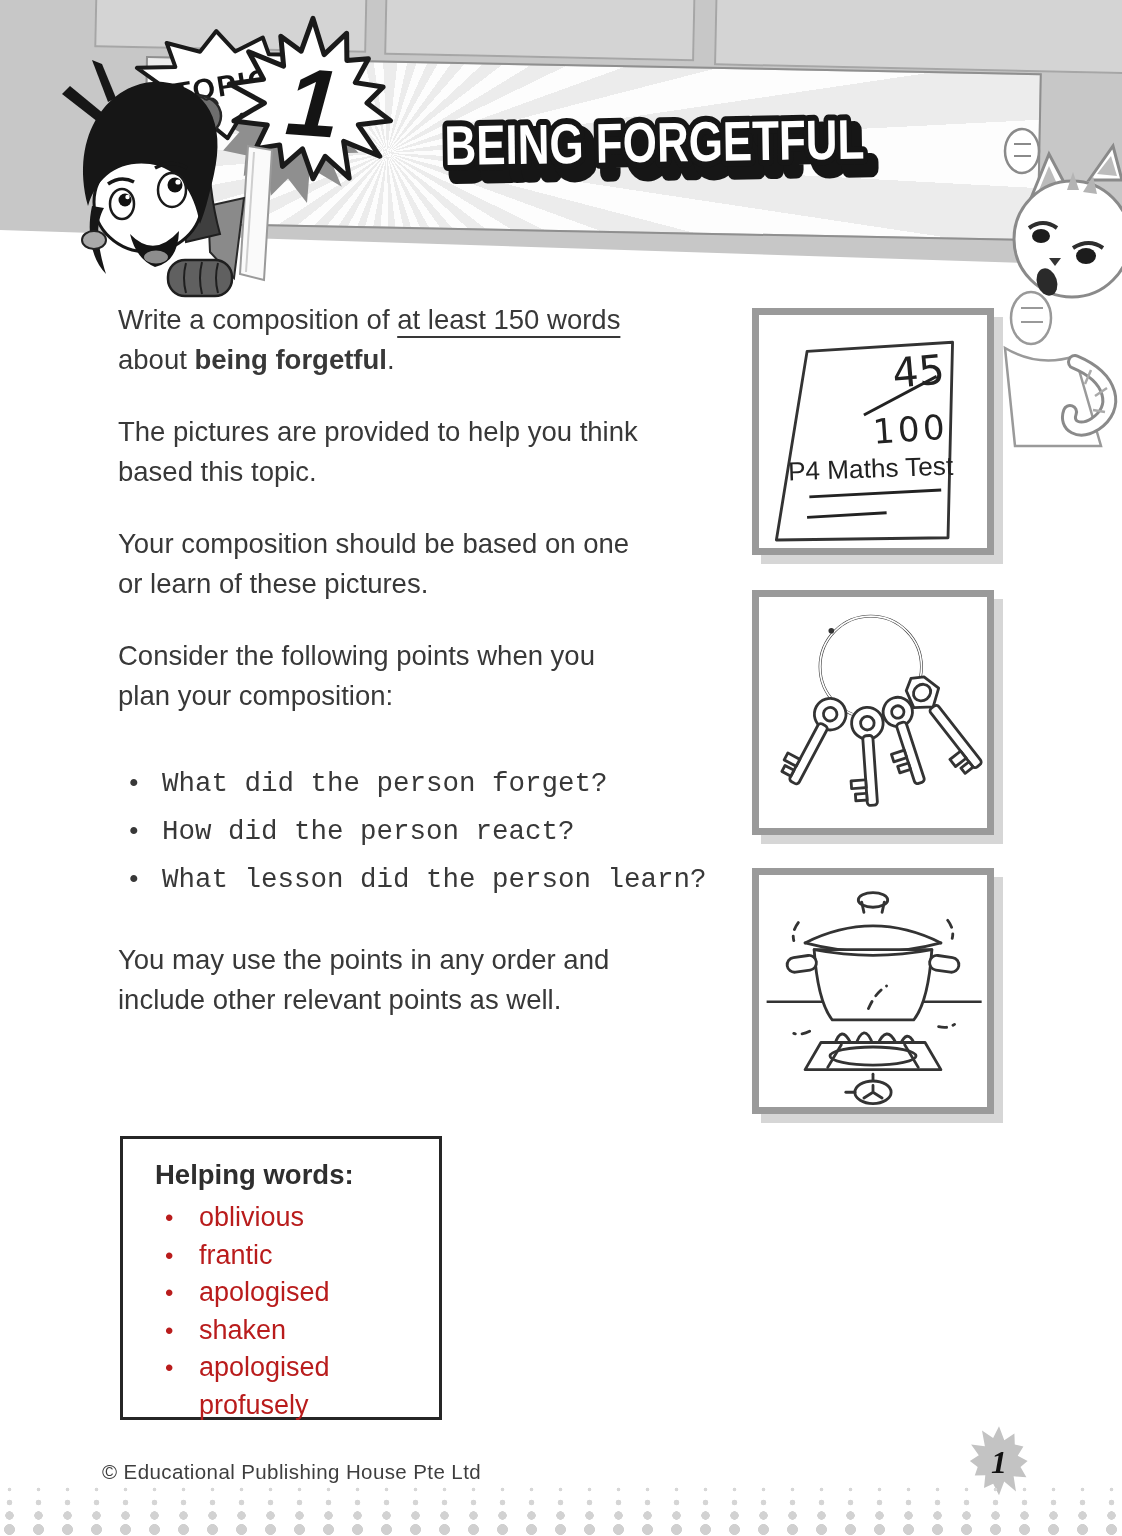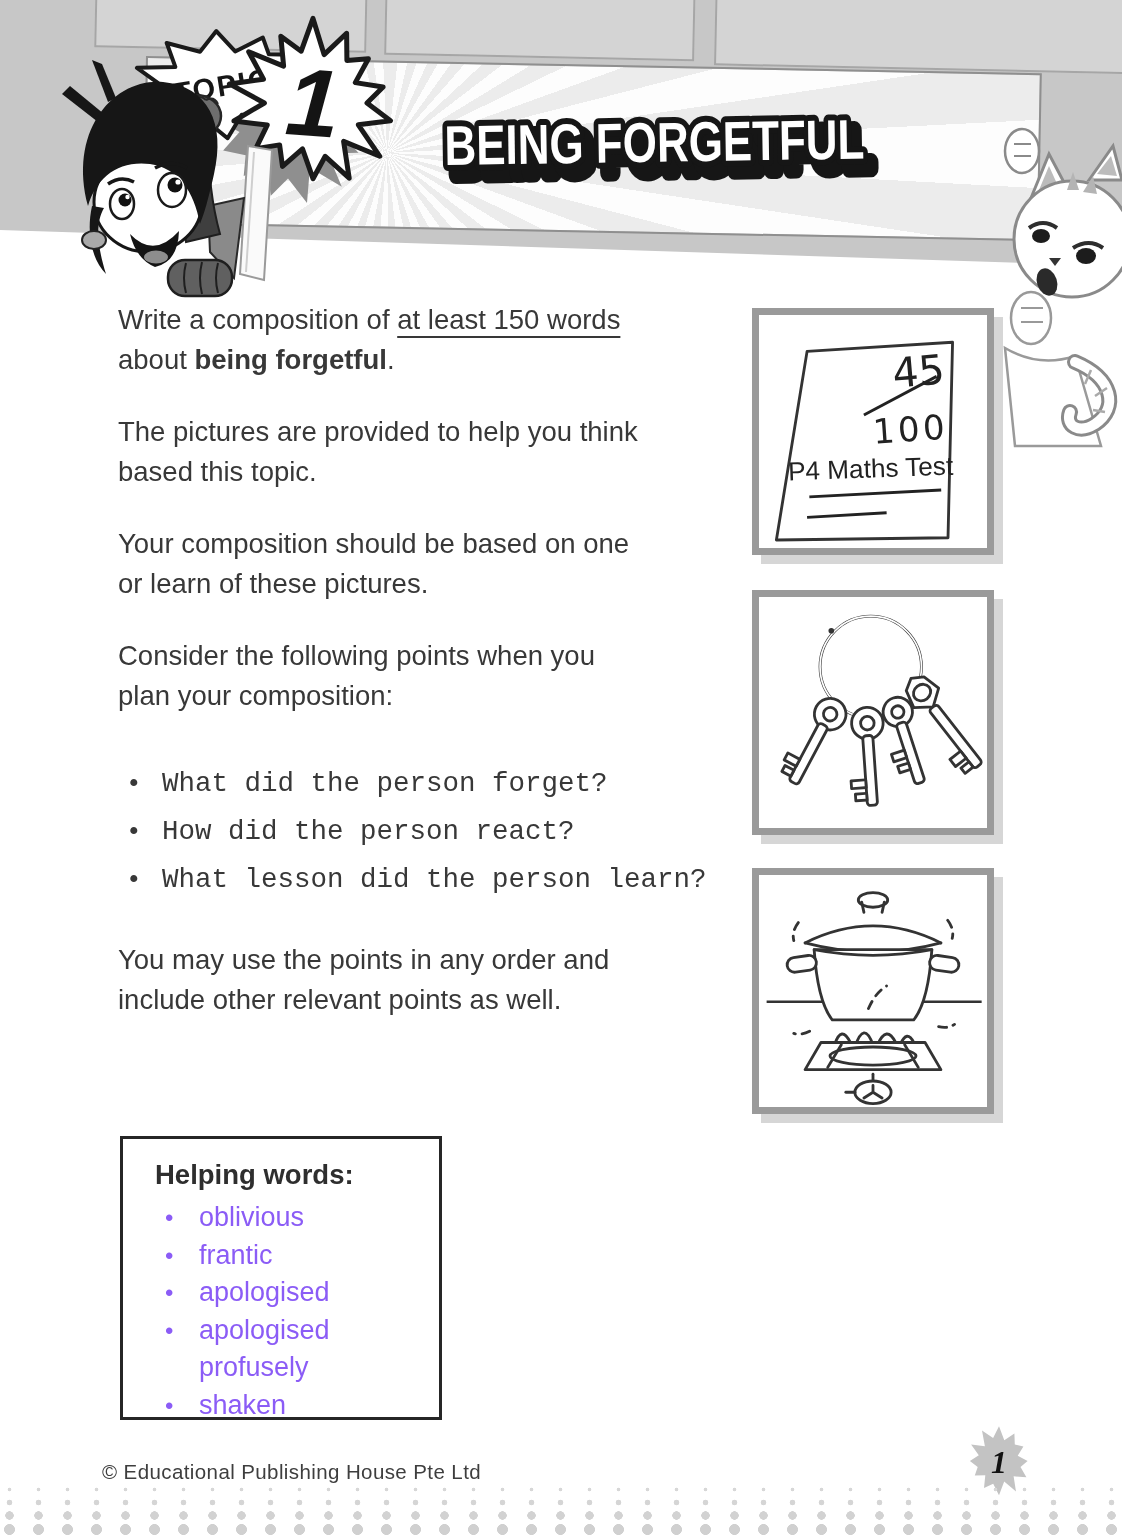--- a/index.html
+++ b/index.html
@@ -48,21 +48,21 @@
 
   
   .helping {
     position:absolute; left:120px; top:1113px; width:322px; height:284px;
     border:3px solid #262626; box-sizing:border-box; padding:16px 16px 16px 32px;
     background:#fff;
     margin-top:23px;
   }
   .helping h3 { margin:4px 0 8px 0; font-size:27.5px; line-height:32px; color:#2e2e2e; }
   .helping ul { list-style:none; margin:0; padding:0; }
-  .helping li { position:relative; line-height:37.5px; font-size:27px; padding-left:44px; color:#8b5cf6; }
+  .helping li { position:relative; line-height:37.5px; font-size:27px; padding-left:44px; color:#b91c1c; }
   .helping li::before { content:"\2022"; position:absolute; left:10px; top:0; font-size:24px; }
 
   
   .frame {
     position:absolute; left:752px; width:242px; background:#fff;
     border:7px solid #9a9a9a; box-sizing:border-box;
     box-shadow:9px 9px 0 #d6d6d6;
   }
   .frame.f1 { top:308px; height:247px; }
   .frame.f2 { top:590px; height:245px; }
@@ -308,22 +308,22 @@
       <path d="M34,42 q-6,8 -4,16 M166,40 q6,8 4,16 M44,138 q-8,4 -14,2 M158,134 q8,2 14,-2 M96,118 q6,-14 16,-20" class="ink" stroke-width="2" stroke-dasharray="7 6"></path>
     </svg>
   </div>
 
   <div class="helping">
     <h3>Helping words:</h3>
     <ul>
       <li>oblivious</li>
       <li>frantic</li>
       <li>apologised</li>
+      <li>shaken</li>
       <li>apologised profusely</li>
-      <li>shaken</li>
     </ul>
   </div>
 
   <div class="copyright">© Educational Publishing House Pte Ltd</div>
   <svg class="page-star" viewBox="0 0 66 66">
     <polygon fill="#c3c3c3" points="33.0,-1.7 38.3,12.3 48.4,5.5 48.8,16.4 57.4,18.5 51.7,27.8 61.6,33.0 54.5,39.0 60.4,49.3 47.6,48.3 50.0,63.4 38.2,53.5 33.0,67.3 27.2,55.8 18.0,59.9 19.3,47.3 8.8,47.4 11.7,39.0 3.9,33.0 12.8,27.3 5.1,16.4 18.9,18.2 16.0,2.5 27.1,10.1"></polygon>
     <text x="33" y="45" text-anchor="middle" font-family="Liberation Serif, serif" font-style="italic" font-weight="bold" font-size="32" fill="#111">1</text>
   </svg>
   <div class="dots"></div>
 

